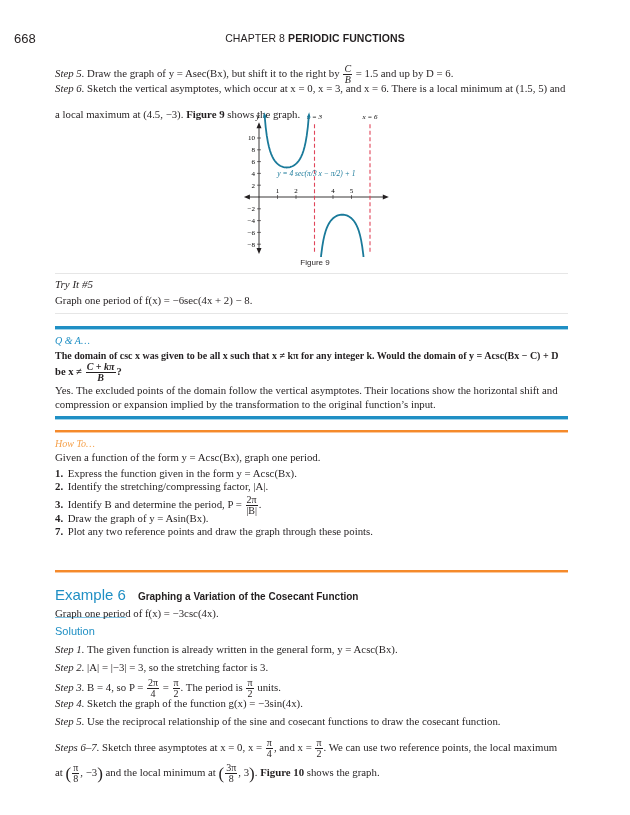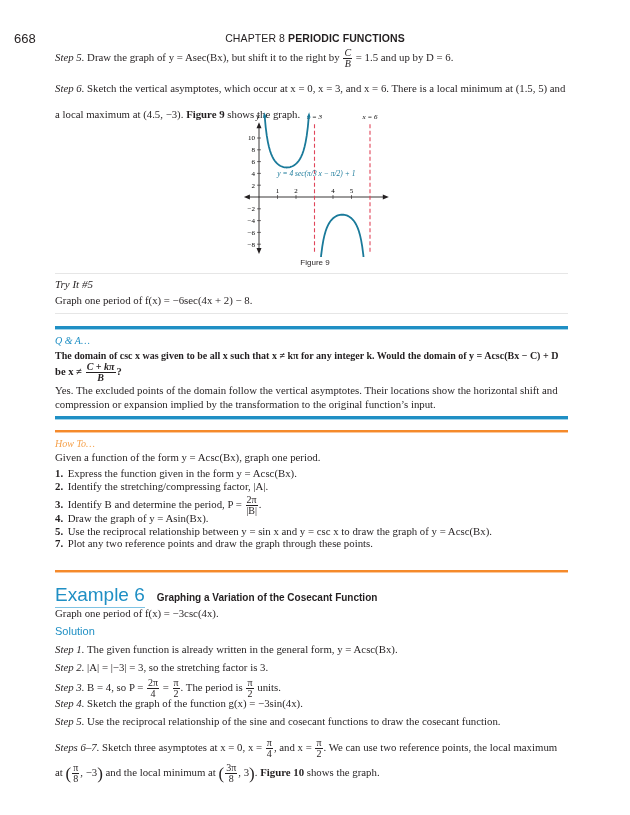--- a/index.html
+++ b/index.html
@@ -19,41 +19,41 @@
   .frac { display: inline-block; vertical-align: middle; text-align: center; line-height: 10px; font-size: 10px; margin: 0 1px; }
   .frac span { display: block; }
   .frac .num { border-bottom: 0.8px solid #231f20; padding: 0 1px; }
 
   .hr-thin { position: absolute; left: 55px; width: 513px; height: 1px; background: #e6e6e6; }
   .hr-blue { position: absolute; left: 55px; width: 513px; height: 3px; background: #1f8fc4; box-shadow: 0 1px 0 #9fd3ea; }
   .hr-orange { position: absolute; left: 55px; width: 513px; height: 2px; background: #f58a2b; box-shadow: 0 1px 0 #fbc89c; }
 
   .label-qa { color: #1f8fc4; font-style: italic; font-size: 10px; }
   .label-howto { color: #f5a04a; font-style: italic; font-size: 10px; }
-  .example-label { color: #1f8fc4; font-size: 19px; border-bottom: 1px solid #7fc3e3; padding-bottom: 2px; }
+  .example-label { color: #1f8fc4; font-size: 15px; border-bottom: 1px solid #7fc3e3; padding-bottom: 14px; }
   .example-title { font-weight: bold; font-size: 10px; }
   .solution { color: #1f8fc4; font-size: 11px; }
 
   ol.howto { position: absolute; left: 55px; top: 467px; margin: 0; padding: 0; list-style: none; font-size: 10.8px; }
   ol.howto li { height: 12.5px; white-space: nowrap; }
   ol.howto li .n { font-weight: bold; display: inline-block; width: 10px; }
 
   #figure { position: absolute; left: 225px; top: 112px; width: 165px; height: 145px; }
   #fig-caption { left: 0; width: 630px; top: 258px; text-align: center; font-size: 8px; }
 </style>
 </head>
 <body>
 
 <div class="abs sans" id="page-number">668</div>
 <div class="abs sans" id="running-head">
   <span class="chap">CHAPTER 8</span>
   <span class="title">PERIODIC FUNCTIONS</span>
 </div>
 
-<div class="line" style="top:48px;">
+<div class="line" style="top:64px;">
   <span class="i">Step 5.</span>
   <span>Draw the graph of y = Asec(Bx), but shift it to the right by</span>
   <span class="frac i"><span class="num">C</span><span>B</span></span>
   <span>= 1.5 and up by D = 6.</span>
 </div>
 <div class="line" style="top:82px;">
   <span class="i">Step 6.</span>
   <span>Sketch the vertical asymptotes, which occur at x = 0, x = 3, and x = 6. There is a local minimum at (1.5, 5) and</span>
 </div>
 <div class="line" style="top:100px;margin-top:8px;">
@@ -129,21 +129,20 @@
 <div class="hr-blue" style="top:416px;"></div>
 
 <div class="hr-orange" style="top:430px;"></div>
 <div class="line label-howto" style="top:437px;">How To…</div>
 <div class="line" style="top:451px;">Given a function of the form y = Acsc(Bx), graph one period.</div>
 <ol class="howto">
   <li><span class="n">1.</span> <span>Express the function given in the form y = Acsc(Bx).</span></li>
   <li><span class="n">2.</span> <span>Identify the stretching/compressing factor, |A|.</span></li>
   <li style="height:17px; padding-top:3px;"><span class="n">3.</span> <span>Identify B and determine the period, P =</span> <span class="frac"><span class="num">2π</span><span>|B|</span></span><span>.</span></li>
   <li><span class="n">4.</span> <span>Draw the graph of y = Asin(Bx).</span></li>
-  <li><span class="n">5.</span> <span>Use the reciprocal relationship between y = sin x and y = csc x to draw the graph of y = Acsc(Bx).</span></li>
   <li><span class="n">7.</span> <span>Plot any two reference points and draw the graph through these points.</span></li>
 </ol>
 <div class="hr-orange" style="top:570px;"></div>
 
 <div class="line sans" style="top:588px; left:55px;">
   <span class="example-label">Example 6</span>
   &nbsp;&nbsp;
   <span class="example-title">Graphing a Variation of the Cosecant Function</span>
 </div>
 <div class="line" style="top:607px;">Graph one period of f(x) = −3csc(4x).</div>

